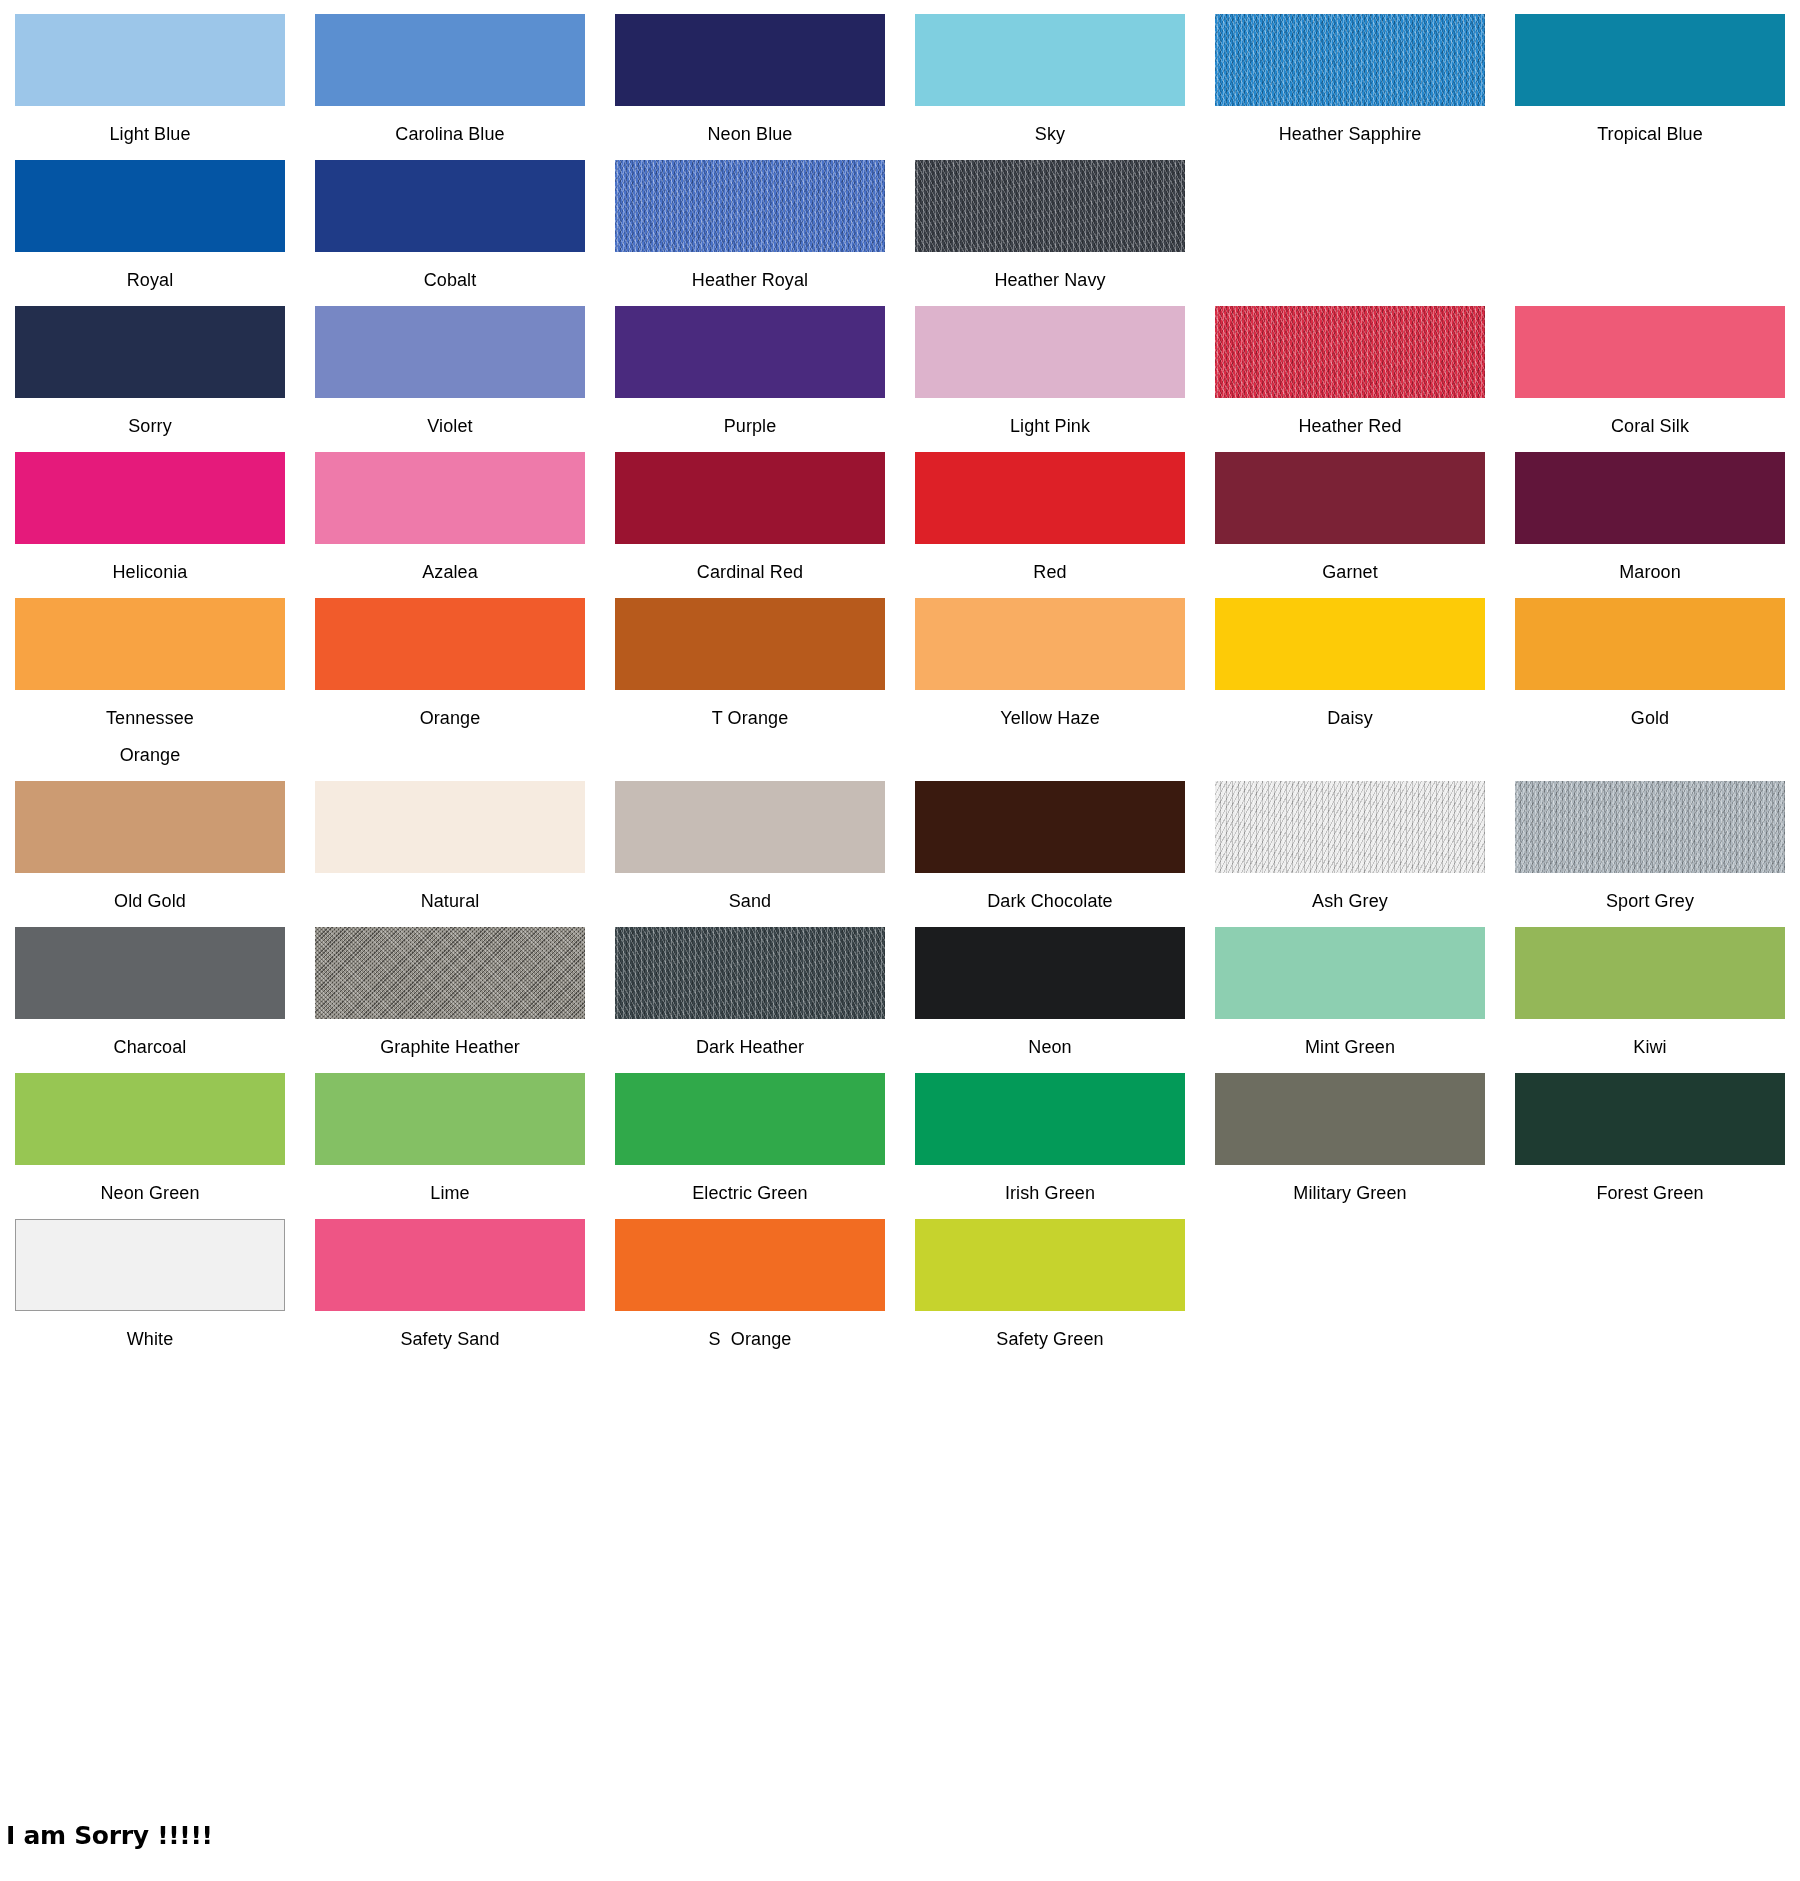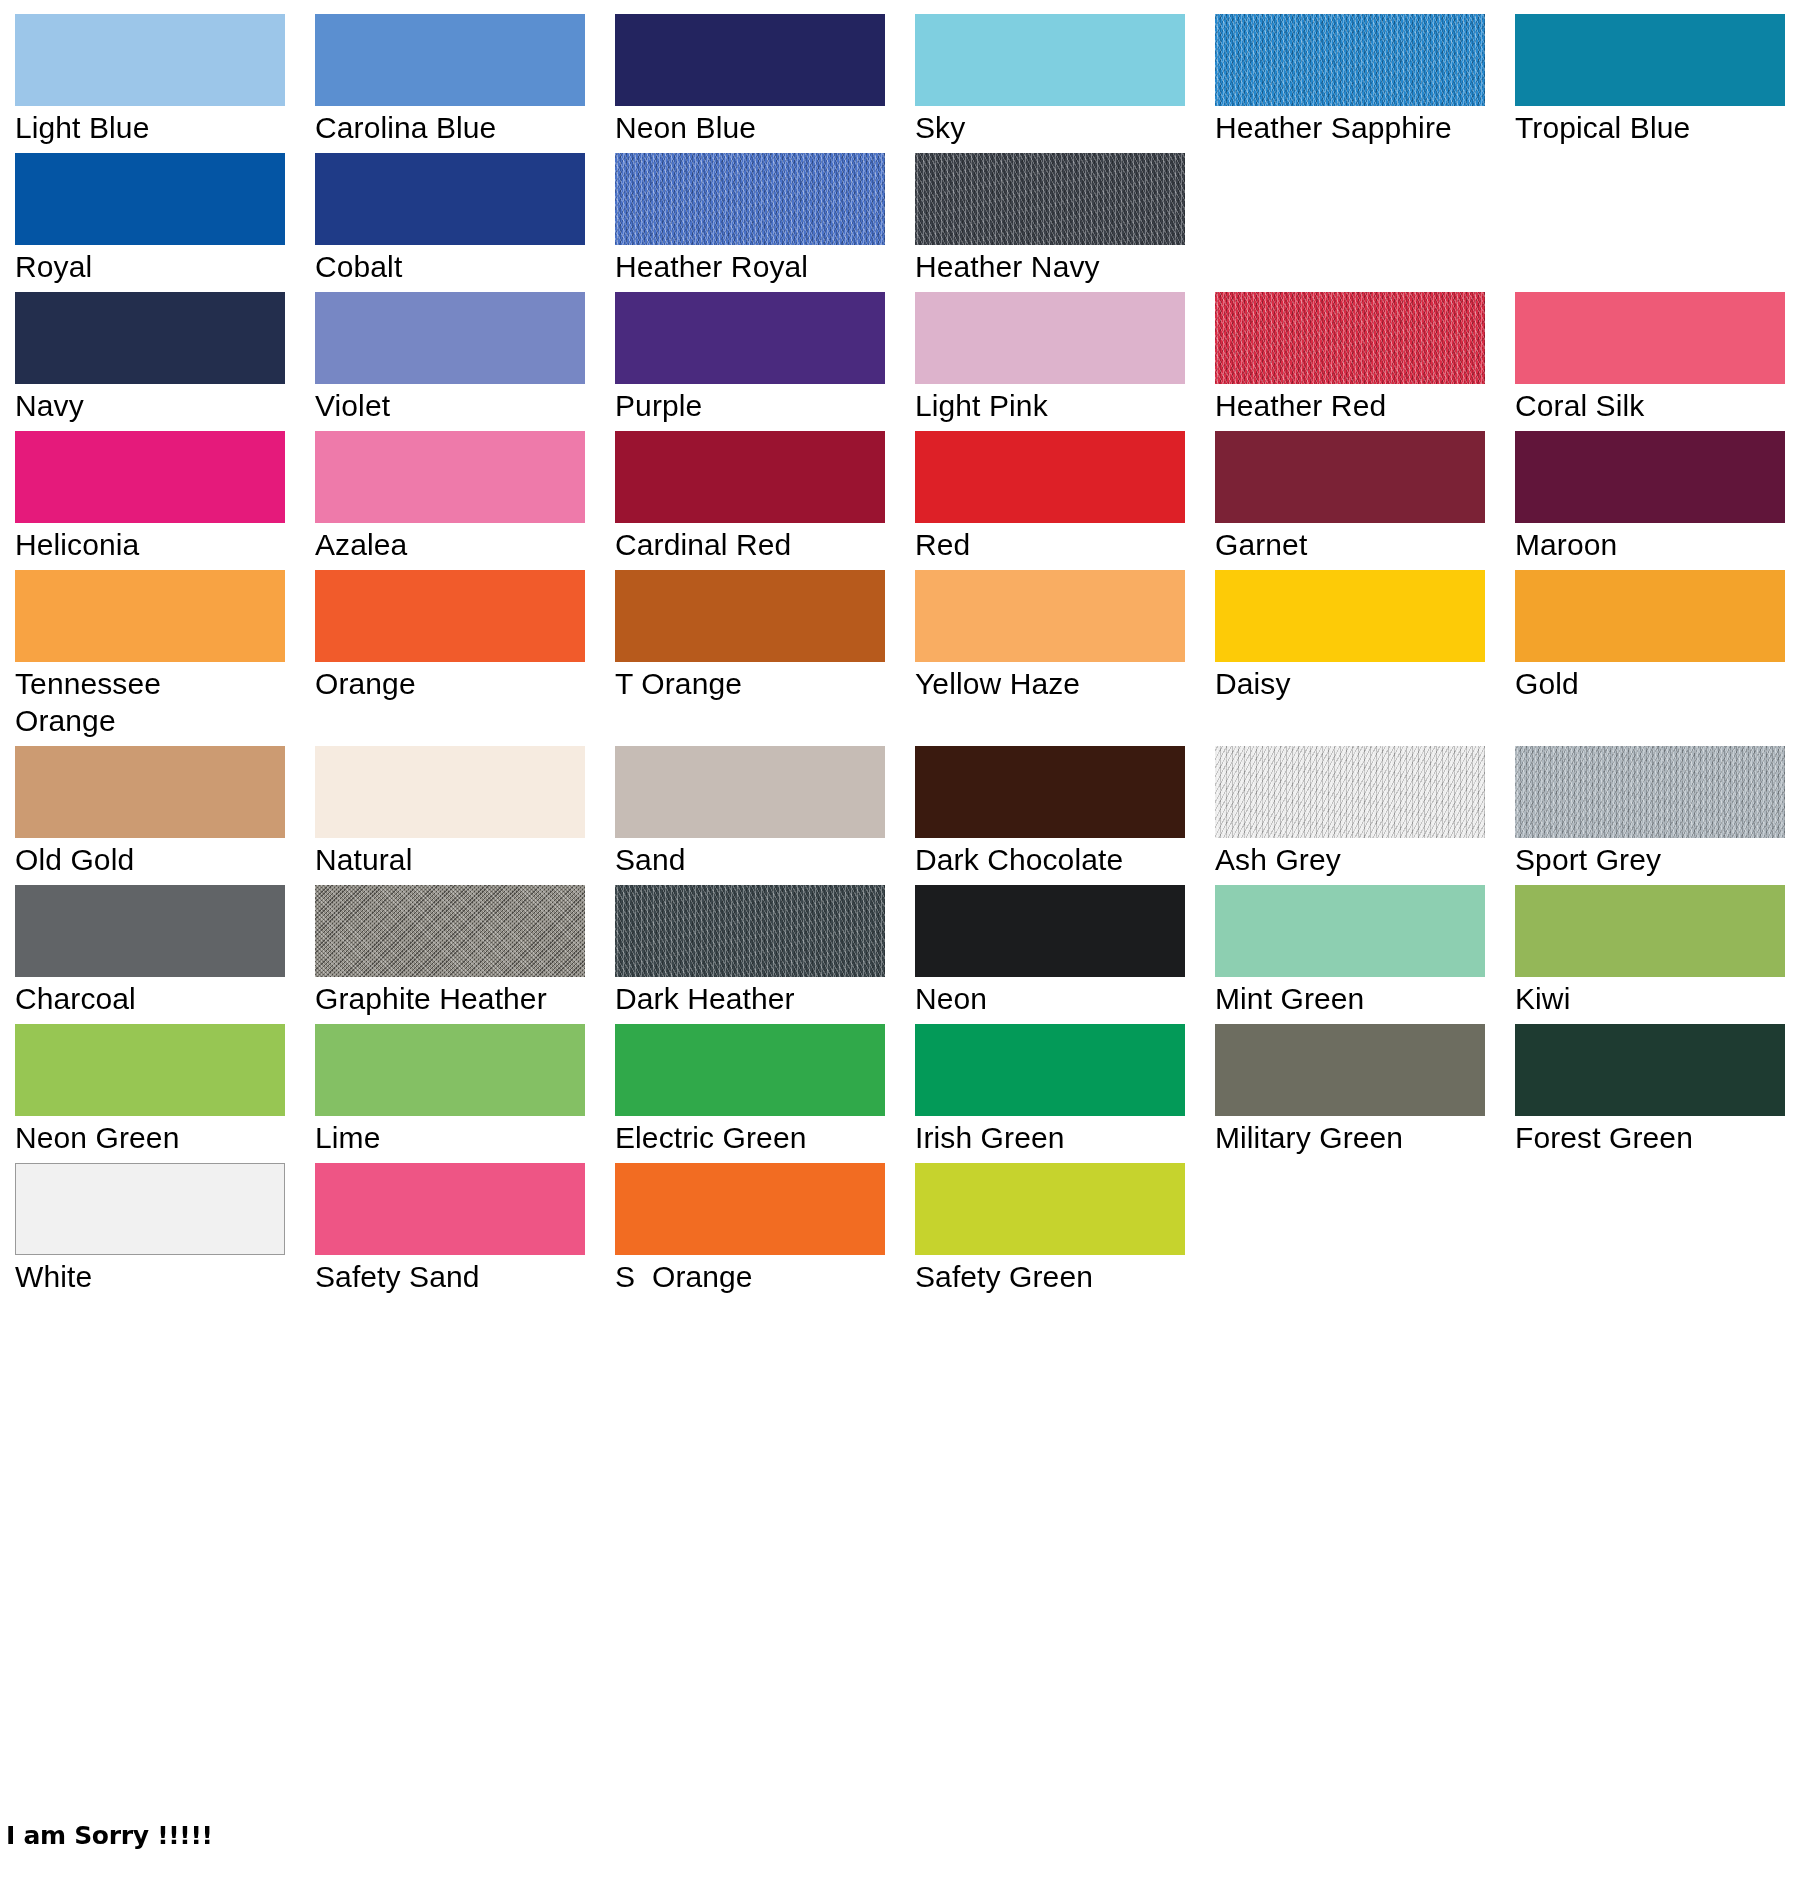--- a/index.html
+++ b/index.html
@@ -36,23 +36,24 @@
 
   .swatch-chip {
     width: 270px;
     height: 92px;
     box-sizing: border-box;
     position: relative;
     overflow: hidden;
   }
 
   .swatch-label {
-    font-size: 30px;
+    font-size: 18px;
     line-height: 37px;
-    padding-top: 3px;
+    text-align: center;
+    padding-top: 10px;
     letter-spacing: 0.1px;
     white-space: pre-wrap;
   }
 
   
   .swatch-chip.bordered {
     border: 1px solid #9a9a9a;
   }
 
   
@@ -176,21 +177,21 @@
       <div class="swatch-cell">
         <div class="swatch-chip" style="background: rgb(60, 65, 73);">
           <span class="tex tex-knit"></span>
         </div>
         <div class="swatch-label">Heather Navy</div>
       </div>
     </div>
     <div class="swatch-row">
       <div class="swatch-cell">
         <div class="swatch-chip" style="background: rgb(35, 46, 77);"></div>
-        <div class="swatch-label">Navy</div>
+        <div class="swatch-label">Sorry</div>
       </div>
       <div class="swatch-cell">
         <div class="swatch-chip" style="background: rgb(119, 135, 196);"></div>
         <div class="swatch-label">Violet</div>
       </div>
       <div class="swatch-cell">
         <div class="swatch-chip" style="background: rgb(74, 42, 126);"></div>
         <div class="swatch-label">Purple</div>
       </div>
       <div class="swatch-cell">

